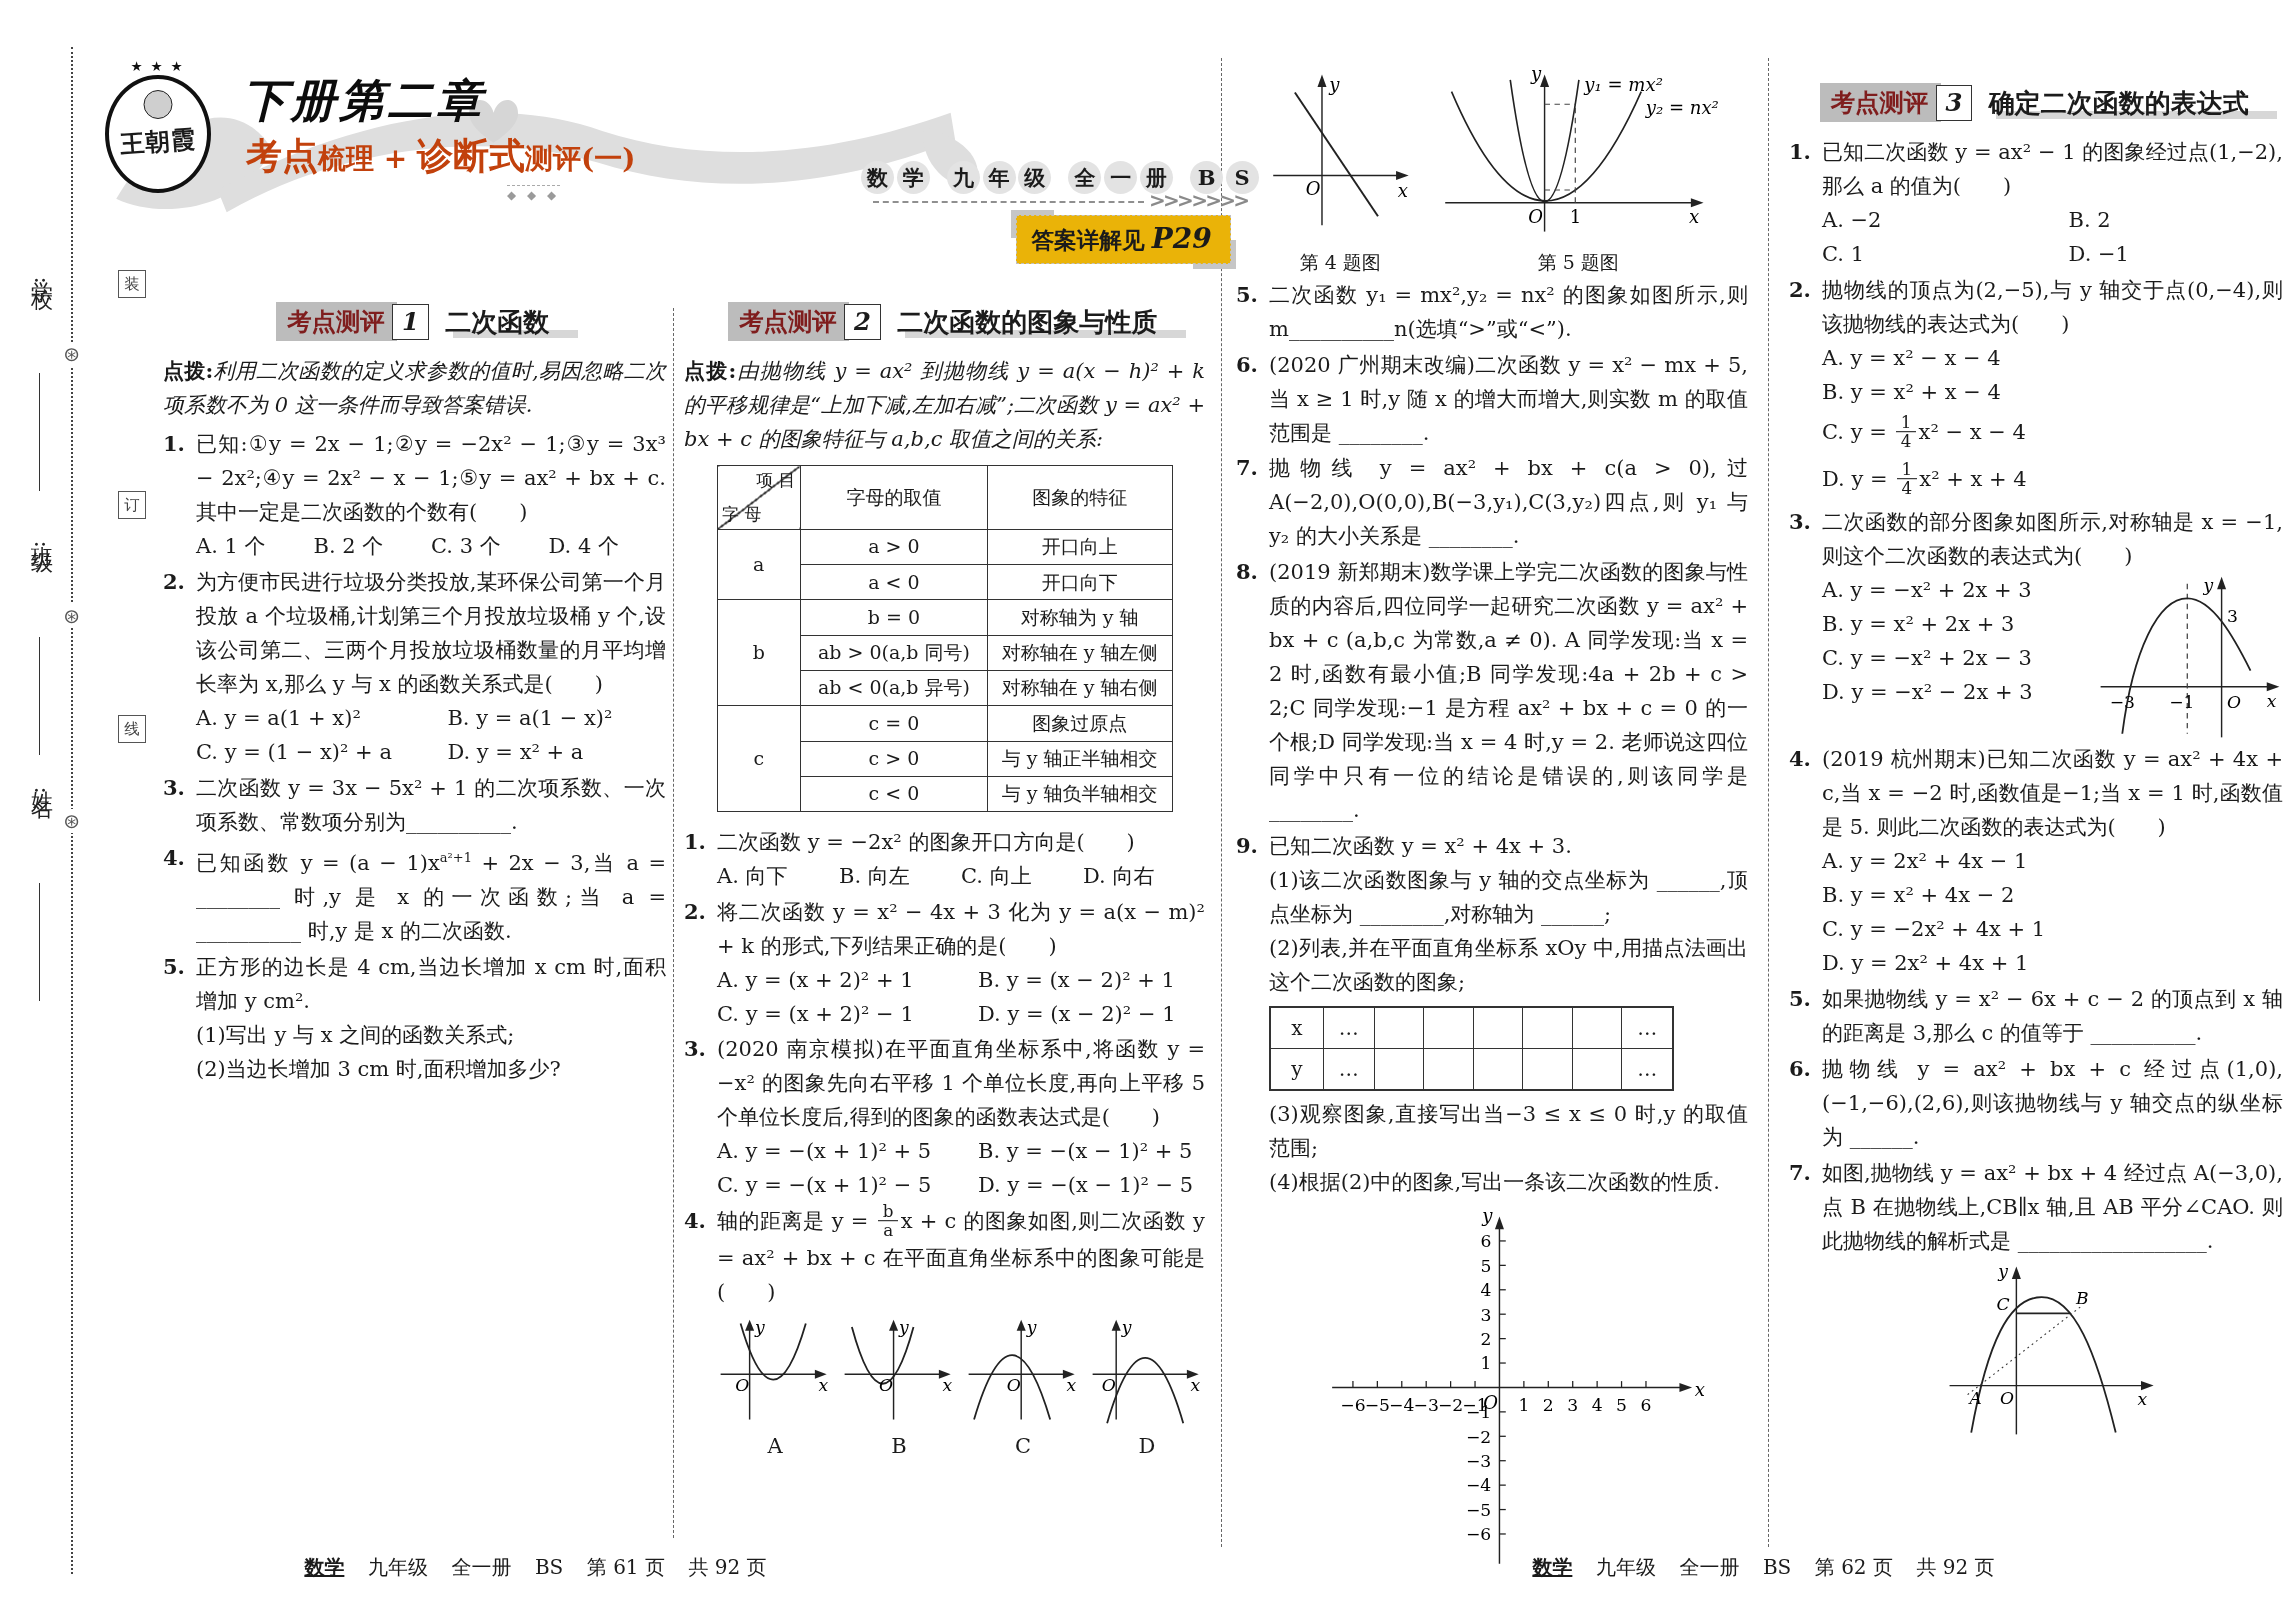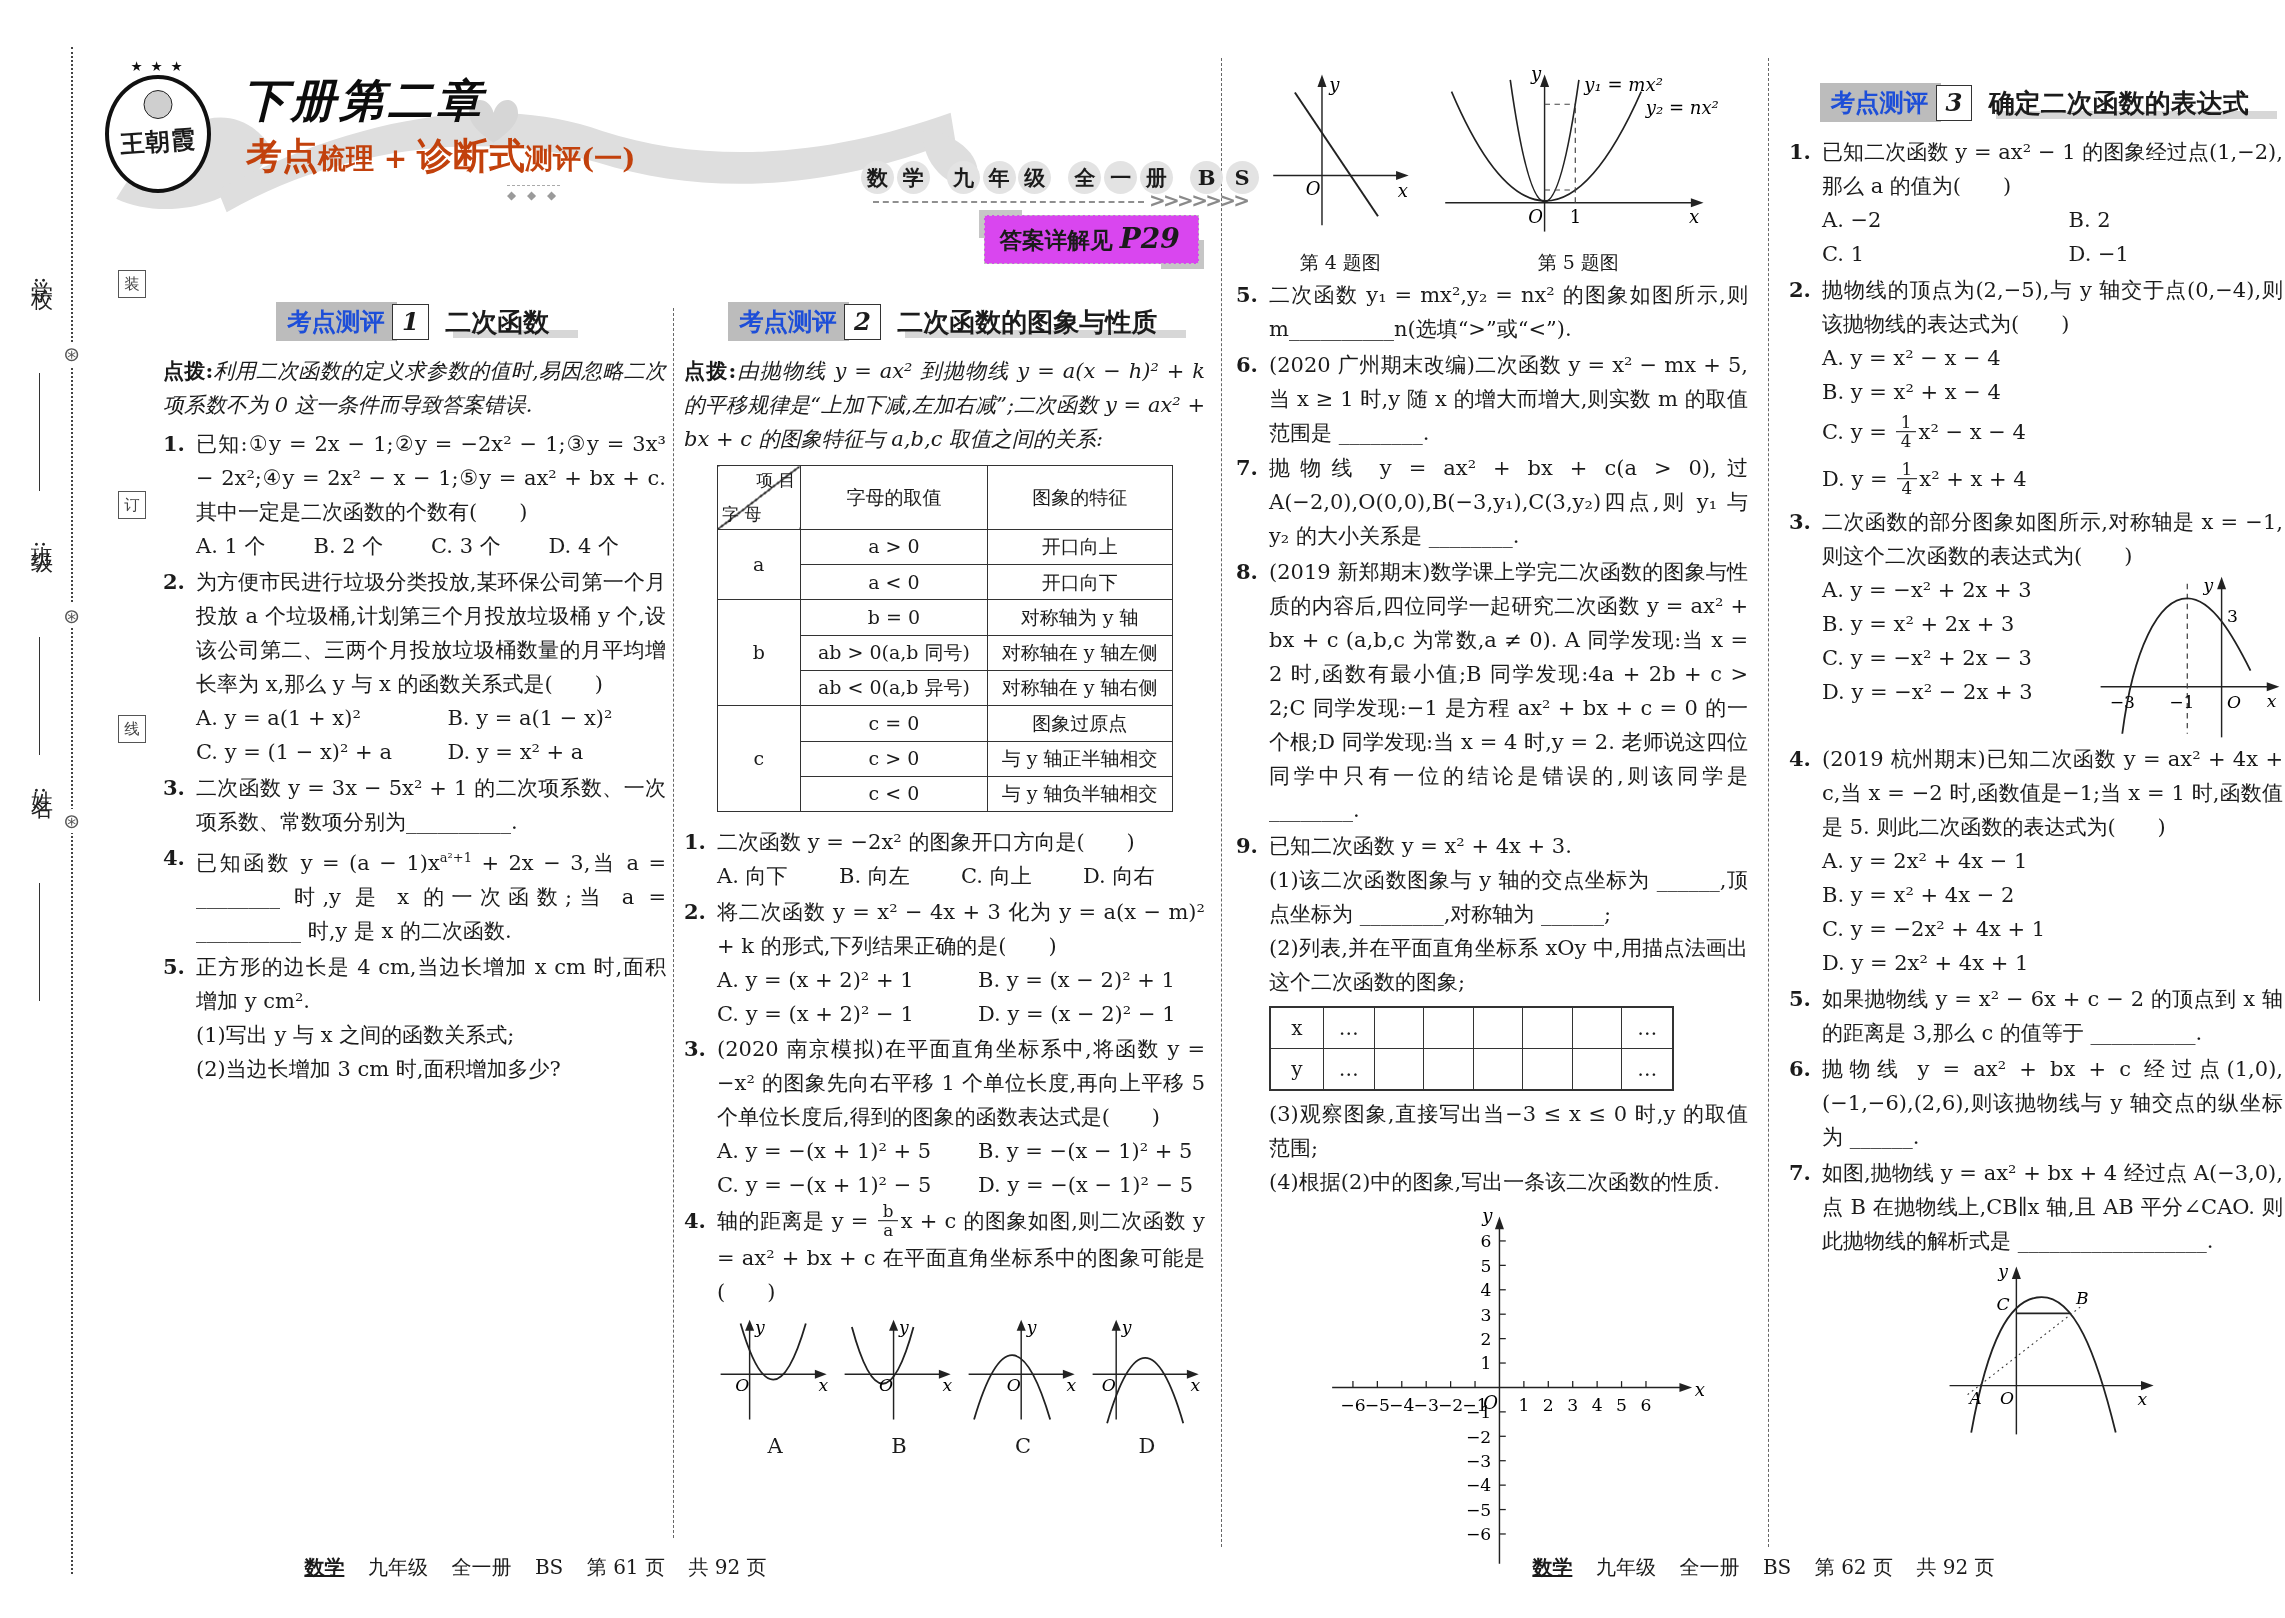--- a/index.html
+++ b/index.html
@@ -30,38 +30,38 @@
   .sub-small{font-size:28px;font-weight:700;}
   .sub-deco{position:absolute;left:507px;top:185px;color:#9a9a9a;font-size:11.8px;letter-spacing:3.6px;
             border-top:1.8px dashed #aaa;padding-top:1.8px;font-family:"DejaVu Sans",sans-serif;}
   .badge{position:absolute;left:861px;top:161px;display:flex;align-items:center;}
   .bchar{display:inline-flex;width:33px;height:33px;border-radius:50%;background:#e3e3e3;
          align-items:center;justify-content:center;font-weight:700;font-size:21px;margin-right:2.7px;}
   .bgap{width:14.5px;}
   .badge-rule{position:absolute;left:873px;top:201px;width:271px;border-top:2.3px dashed #8f8f8f;}
   .badge-arrows{position:absolute;left:1149px;top:188px;font-size:20px;font-weight:700;color:#8a8a8a;
                 letter-spacing:-2.7px;font-family:"DejaVu Sans",sans-serif;}
-  .ansbox{position:absolute;left:984px;top:215px;border:0.9px dashed #c2c2c2;padding:6.3px 18px 6.3px 14.5px;
-          background:#d946ef;white-space:nowrap;}
+  .ansbox{position:absolute;left:1016px;top:215px;border:0.9px dashed #c2c2c2;padding:6.3px 18px 6.3px 14.5px;
+          background:#eab308;white-space:nowrap;}
   .ansbox::before{content:"";position:absolute;left:-6.3px;top:-6.3px;width:38px;height:23.5px;
                   border-left:5.4px solid #c6c6c6;border-top:5.4px solid #c6c6c6;}
   .ansbox::after{content:"";position:absolute;right:-6.3px;bottom:-6.3px;width:38px;height:23.5px;
                  border-right:5.4px solid #c6c6c6;border-bottom:5.4px solid #c6c6c6;}
   .ans-t{font-size:22.6px;font-weight:700;}
   .ans-p{font-size:28px;font-weight:900;font-style:italic;margin-left:7.2px;}
   
   .col{position:absolute;font-size:21px;line-height:34px;}
   #col1{left:163px;top:302px;width:503px;}
   #col2{left:684px;top:302px;width:521px;}
   #col3{left:1236px;top:67px;width:512px;}
   #col4{left:1789px;top:83px;width:494px;}
   .vdash{position:absolute;border-left:1.8px dashed #666;}
   
   .sec-head{display:flex;justify-content:center;align-items:center;margin-bottom:12.7px;}
-  .sec-label{background:#bcbcbc;padding:2.7px 12.7px 2.7px 11px;font-weight:700;font-size:24.4px;color:#1d4ed8;}
+  .sec-label{background:#bcbcbc;padding:2.7px 12.7px 2.7px 11px;font-weight:700;font-size:24.4px;color:#7f1d1d;}
   .sec-num{border:1.8px solid #333;background:#fff;margin-left:-5.4px;padding:0 9px;font-size:24.4px;
            font-weight:700;font-style:italic;}
   .sec-title{position:relative;z-index:1;margin-left:12.7px;font-weight:700;font-size:26px;padding:0 3.6px;}
   .sec-title::after{content:"";position:absolute;left:11px;right:-25px;bottom:0.9px;height:8.1px;
                     background:#d7d7d7;z-index:-1;}
   
   .dianbo{text-align:justify;margin-bottom:5.4px;}
   .dianbo-label{font-weight:700;font-style:normal;}
   .dianbo-text{font-style:italic;}
   

